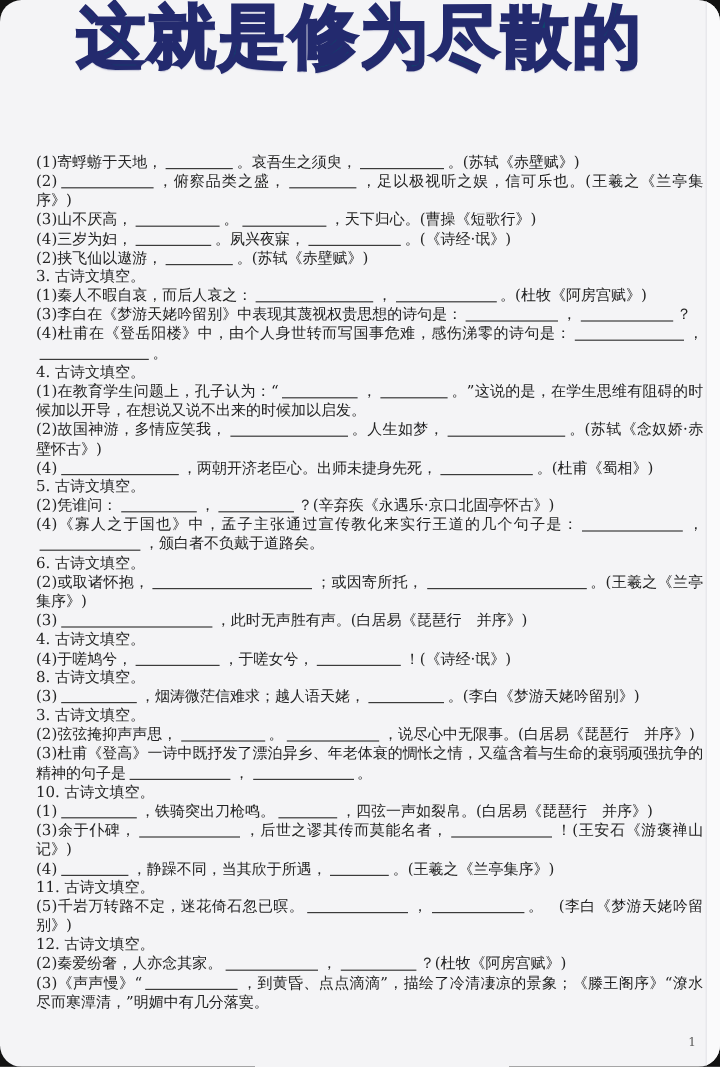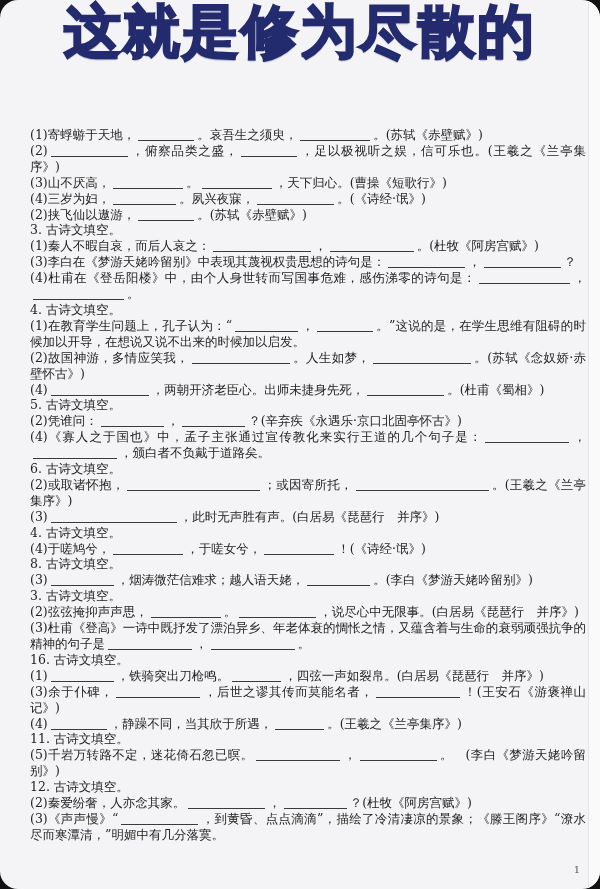--- a/index.html
+++ b/index.html
@@ -89,21 +89,21 @@
       <div class="line heading">6. 古诗文填空。</div>
       <div class="line q">(2)或取诸怀抱，<span class="blank" style="width: 133px;"></span>；或因寄所托，<span class="blank" style="width: 133px;"></span>。(王羲之《兰亭集序》)</div>
       <div class="line q">(3)<span class="blank" style="width: 126px;"></span>，此时无声胜有声。(白居易《琵琶行　并序》)</div>
       <div class="line heading">4. 古诗文填空。</div>
       <div class="line q">(4)于嗟鸠兮，<span class="blank" style="width: 70px;"></span>，于嗟女兮，<span class="blank" style="width: 70px;"></span>！(《诗经·氓》)</div>
       <div class="line heading">8. 古诗文填空。</div>
       <div class="line q">(3)<span class="blank" style="width: 63px;"></span>，烟涛微茫信难求；越人语天姥，<span class="blank" style="width: 63px;"></span>。(李白《梦游天姥吟留别》)</div>
       <div class="line heading">3. 古诗文填空。</div>
       <div class="line q">(2)弦弦掩抑声声思，<span class="blank" style="width: 70px;"></span>。<span class="blank" style="width: 77px;"></span>，说尽心中无限事。(白居易《琵琶行　并序》)</div>
       <div class="line q">(3)杜甫《登高》一诗中既抒发了漂泊异乡、年老体衰的惆怅之情，又蕴含着与生命的衰弱顽强抗争的精神的句子是<span class="blank" style="width: 84px;"></span>，<span class="blank" style="width: 84px;"></span>。</div>
-      <div class="line heading">16. 古诗文填空。</div>
+      <div class="line heading">10. 古诗文填空。</div>
       <div class="line q">(1)<span class="blank" style="width: 63px;"></span>，铁骑突出刀枪鸣。<span class="blank" style="width: 49px;"></span>，四弦一声如裂帛。(白居易《琵琶行　并序》)</div>
       <div class="line q">(3)余于仆碑，<span class="blank" style="width: 84px;"></span>，后世之谬其传而莫能名者，<span class="blank" style="width: 84px;"></span>！(王安石《游褒禅山记》)</div>
       <div class="line q">(4)<span class="blank" style="width: 56px;"></span>，静躁不同，当其欣于所遇，<span class="blank" style="width: 49px;"></span>。(王羲之《兰亭集序》)</div>
       <div class="line heading">11. 古诗文填空。</div>
       <div class="line q">(5)千岩万转路不定，迷花倚石忽已暝。<span class="blank" style="width: 84px;"></span>，<span class="blank" style="width: 77px;"></span>。　(李白《梦游天姥吟留别》)</div>
       <div class="line heading">12. 古诗文填空。</div>
       <div class="line q">(2)秦爱纷奢，人亦念其家。<span class="blank" style="width: 77px;"></span>，<span class="blank" style="width: 63px;"></span>？(杜牧《阿房宫赋》)</div>
       <div class="line q">(3)《声声慢》“<span class="blank" style="width: 77px;"></span>，到黄昏、点点滴滴”，描绘了冷清凄凉的景象；《滕王阁序》“潦水尽而寒潭清，”明媚中有几分落寞。</div>
     </div>
 

